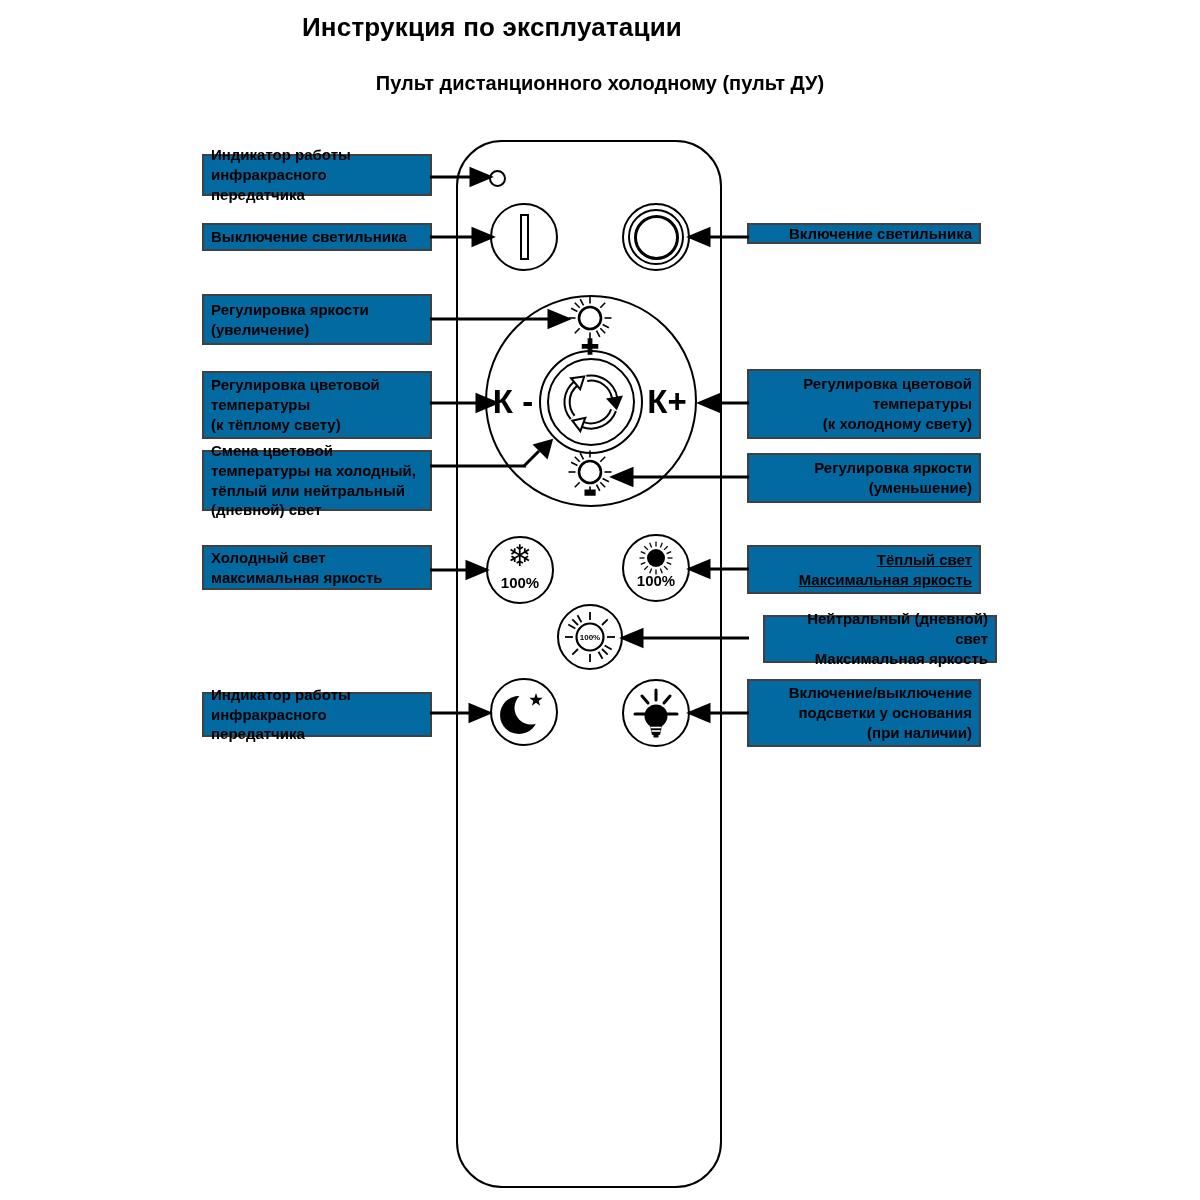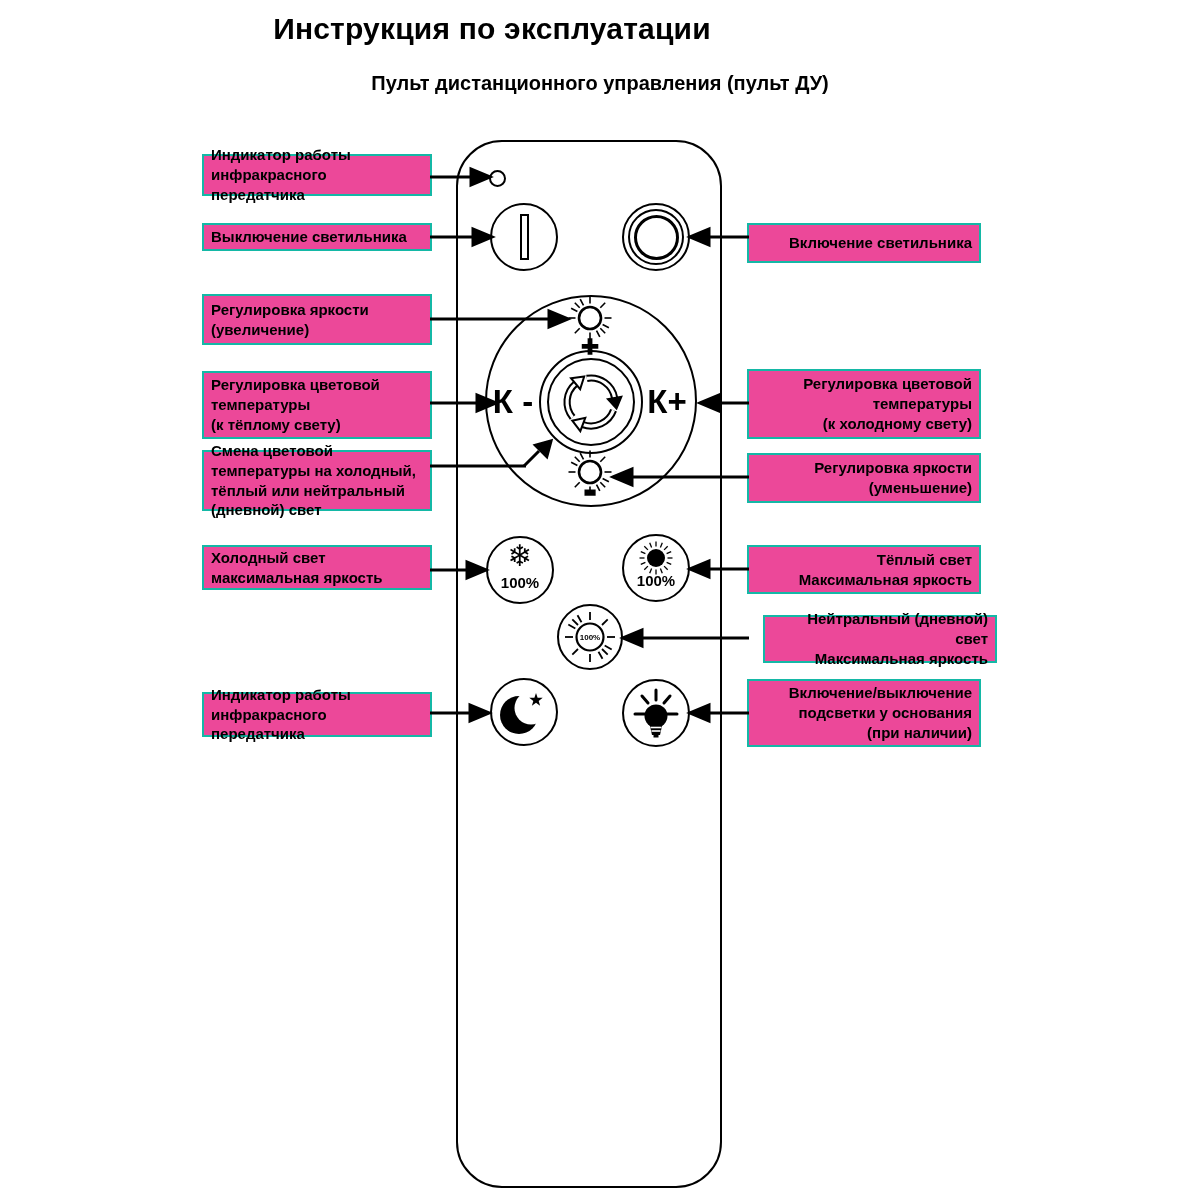--- a/index.html
+++ b/index.html
@@ -4,28 +4,28 @@
 <style>
   html,body{margin:0;padding:0;}
   body{
     width:1200px;height:1200px;background:#ffffff;
     font-family:"Liberation Sans","DejaVu Sans",sans-serif;color:#000;
     position:relative;overflow:hidden;
   }
   .abs{position:absolute;box-sizing:border-box;}
   .title{
     left:0;top:12px;width:984px;text-align:center;
-    font-size:30px;font-weight:bold;letter-spacing:0.2px;
+    font-size:26px;font-weight:bold;letter-spacing:0.2px;
   }
   .subtitle{
     left:0;top:72px;width:1200px;text-align:center;
     font-size:20px;font-weight:bold;
   }
   .box{
-    border:2px solid #14b8a6;background:#ec4899;
+    border:2px solid #404040;background:#0369a1;
     display:flex;align-items:center;
     font-weight:bold;font-size:15px;line-height:1.32;
     white-space:pre-line;padding:2px 7px;
   }
   .box.right{justify-content:flex-end;text-align:right;}
   .remote{
     left:456px;top:140px;width:266px;height:1048px;
     border:2px solid #000;border-radius:46px;background:#fff;
   }
   .cbtn{border:2.5px solid #000;border-radius:50%;background:#fff;
@@ -35,21 +35,21 @@
   .ctext{display:flex;align-items:center;justify-content:center;
     font-weight:bold;text-align:center;}
   .stroke-bold{-webkit-text-stroke:1.5px #000;}
   svg{display:block;}
   .overlay{left:0;top:0;pointer-events:none;}
 </style>
 </head>
 <body>
 
 <div class="abs title">Инструкция по эксплуатации</div>
-<div class="abs subtitle">Пульт дистанционного управления (пульт ДУ)</div>
+<div class="abs subtitle">Пульт дистанционного холодному (пульт ДУ)</div>
 
 <div class="abs remote"></div>
 
 <div class="abs" style="left:489px;top:170px;width:17px;height:17px;border:2px solid #000;border-radius:50%;"></div>
 
 <div class="abs cbtn" style="left:490px;top:203px;width:68px;height:68px;">
   <div style="width:9px;height:46px;border:2px solid #000;box-sizing:border-box;background:#fff;"></div>
 </div>
 
 <div class="abs cbtn" style="left:622px;top:203px;width:68px;height:68px;border-width:2px;">
@@ -207,27 +207,27 @@
 (к тёплому свету)</div>
 <div class="abs box" style="left:202px;top:450px;width:230px;height:61px;">Смена цветовой
 температуры на холодный,
 тёплый или нейтральный
 (дневной) свет</div>
 <div class="abs box" style="left:202px;top:545px;width:230px;height:45px;">Холодный свет
 максимальная яркость</div>
 <div class="abs box" style="left:202px;top:692px;width:230px;height:45px;">Индикатор работы
 инфракрасного передатчика</div>
 
-<div class="abs box right" style="left:747px;top:223px;width:234px;height:40px;">Включение светильника</div>
+<div class="abs box right" style="left:747px;top:223px;width:234px;height:21px;">Включение светильника</div>
 <div class="abs box right" style="left:747px;top:369px;width:234px;height:70px;">Регулировка цветовой
 температуры
 (к холодному свету)</div>
 <div class="abs box right" style="left:747px;top:453px;width:234px;height:50px;">Регулировка яркости
 (уменьшение)</div>
-<div class="abs box right" style="left:747px;top:545px;width:234px;height:49px;">Тёплый свет
+<div class="abs box right" style="left:747px;top:545px;width:234px;height:49px;text-decoration:underline;">Тёплый свет
 Максимальная яркость</div>
 <div class="abs box right" style="left:747px;top:615px;width:234px;height:48px;margin-left:16px;">Нейтральный (дневной) свет
 Максимальная яркость</div>
 <div class="abs box right" style="left:747px;top:679px;width:234px;height:68px;">Включение/выключение
 подсветки у основания
 (при наличии)</div>
 
 <svg class="abs overlay" width="1200" height="1200" viewBox="0 0 1200 1200">
   <g stroke="#000" stroke-width="3" fill="#000">
 

